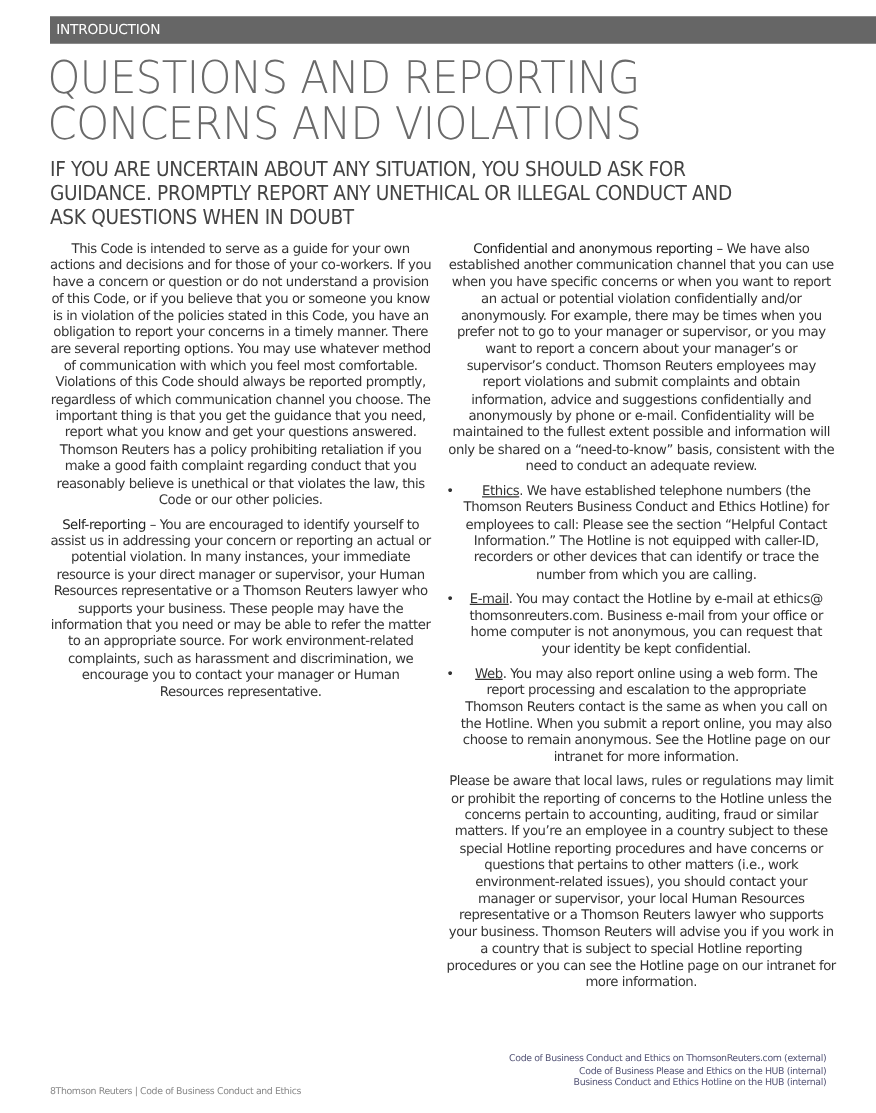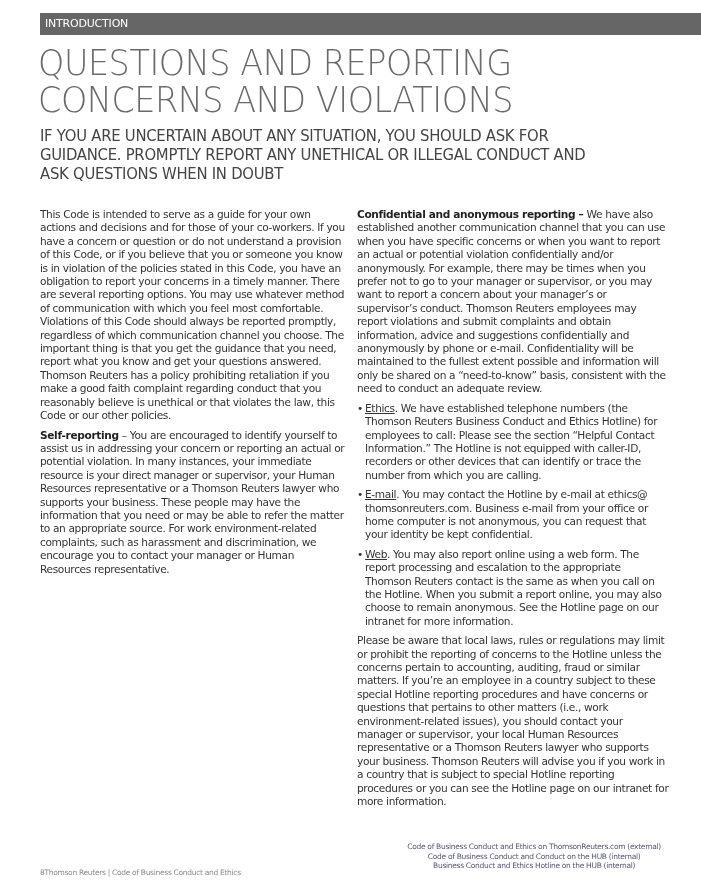--- a/index.html
+++ b/index.html
@@ -8,34 +8,34 @@
   .section-bar { position: absolute; left: 40px; top: 13px; width: 692px; height: 22px;
                  background: #666666; color: #ffffff; font-size: 11px; line-height: 22px;
                  padding-left: 5px; box-sizing: border-box; letter-spacing: -0.2px; }
   .title { position: absolute; left: 38px; top: 44px; margin: 0; font-weight: 200;
            font-family: "DejaVu Sans", sans-serif; font-size: 36px; line-height: 37px;
            color: #6a6a6a; letter-spacing: -0.5px; transform: scaleX(0.93); transform-origin: left top;
            white-space: nowrap; }
   .subtitle { position: absolute; left: 40px; top: 126px; margin: 0; font-weight: normal;
               font-size: 16.5px; line-height: 19px; color: #444444; letter-spacing: -0.3px;
               transform: scaleX(0.9); transform-origin: left top; white-space: nowrap; }
-  .col { position: absolute; top: 208px; font-size: 10.6px; line-height: 13.4px; color: #333333;
-         letter-spacing: -0.35px; }
+  .col { position: absolute; top: 193px; font-size: 10.6px; line-height: 13.4px; color: #333333;
+         letter-spacing: -0.35px; text-align: center; }
   .col-left { left: 40px; width: 305px; }
   .col-right { left: 357px; width: 312px; }
   .col p { margin: 0 0 6px 0; }
-  .col b { font-weight: bold; color: #222222; margin-top: 20px; }
+  .col b { font-weight: normal; color: #222222; margin-top: 20px; }
   .col ul { list-style: none; margin: 0 0 6px 0; padding: 0; }
   .col li { position: relative; padding-left: 8px; margin-bottom: 6px; }
   .col li .bullet { position: absolute; left: 0; top: 0; }
   .col li u { text-decoration: underline; }
   .footer-left { position: absolute; left: 40px; top: 868px; font-size: 7.5px; color: #888888;
                  letter-spacing: -0.3px; }
   .footer-right { position: absolute; right: 40px; top: 842px; font-size: 7.5px; line-height: 9.5px;
-                  color: #555577; text-align: center; letter-spacing: -0.3px; }
+                  color: #555577; text-align: right; letter-spacing: -0.3px; }
   .footer-right div { cursor: pointer; }
 </style>
 </head>
 <body>
 
 <div class="section-bar">
   <span>INTRODUCTION</span>
 </div>
 
 <h1 class="title">
@@ -61,15 +61,15 @@
     <li><span class="bullet">•</span><u>E-mail</u><span>. You may contact the Hotline by e-mail at ethics@ thomsonreuters.com. Business e-mail from your office or home computer is not anonymous, you can request that your identity be kept confidential.</span></li>
     <li><span class="bullet">•</span><u>Web</u><span>. You may also report online using a web form. The report processing and escalation to the appropriate Thomson Reuters contact is the same as when you call on the Hotline. When you submit a report online, you may also choose to remain anonymous. See the Hotline page on our intranet for more information.</span></li>
   </ul>
   <p>Please be aware that local laws, rules or regulations may limit or prohibit the reporting of concerns to the Hotline unless the concerns pertain to accounting, auditing, fraud or similar matters. If you’re an employee in a country subject to these special Hotline reporting procedures and have concerns or questions that pertains to other matters (i.e., work environment-related issues), you should contact your manager or supervisor, your local Human Resources representative or a Thomson Reuters lawyer who supports your business. Thomson Reuters will advise you if you work in a country that is subject to special Hotline reporting procedures or you can see the Hotline page on our intranet for more information.</p>
 </div>
 
 <div class="footer-left">8Thomson Reuters | Code of Business Conduct and Ethics</div>
 
 <div class="footer-right">
   <div>Code of Business Conduct and Ethics on ThomsonReuters.com (external)</div>
-  <div>Code of Business Conduct and Conduct on the HUB (internal)</div>
+  <div>Code of Business Please and Ethics on the HUB (internal)</div>
   <div>Business Conduct and Ethics Hotline on the HUB (internal)</div>
 </div>
 
 </body></html>

